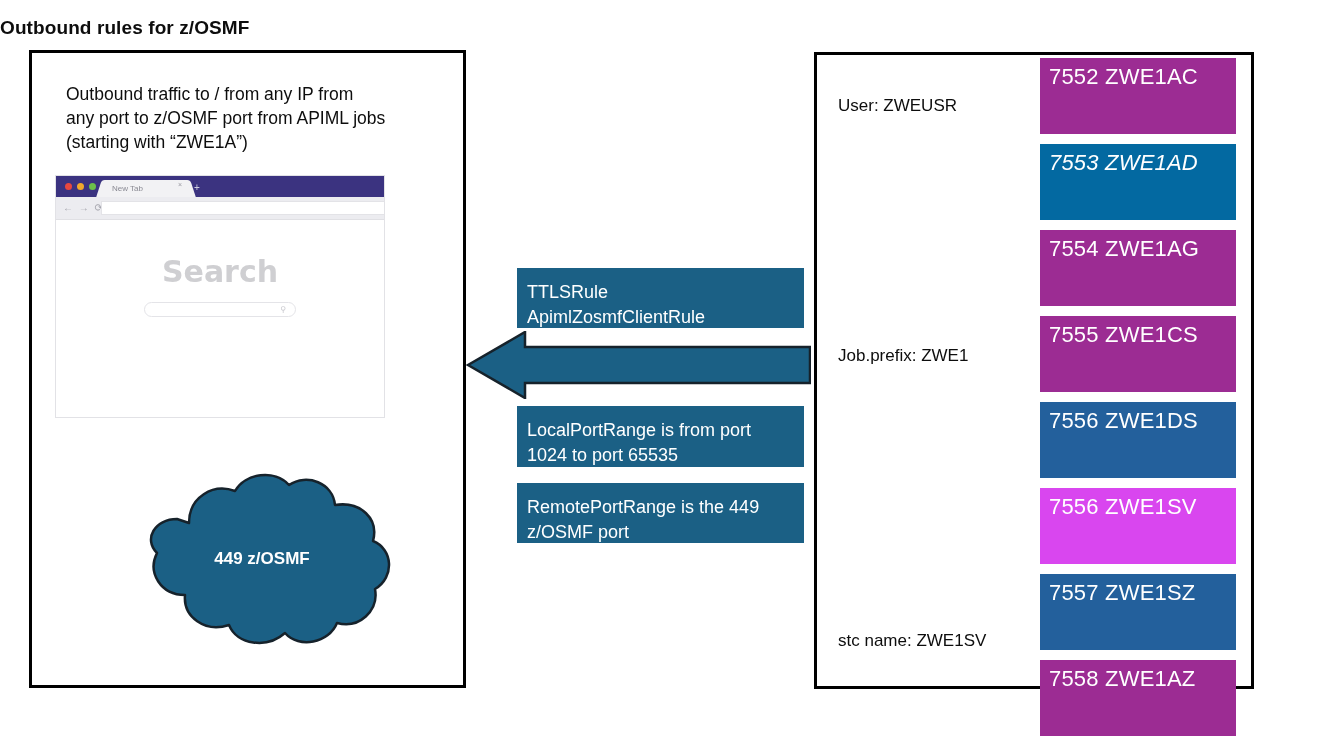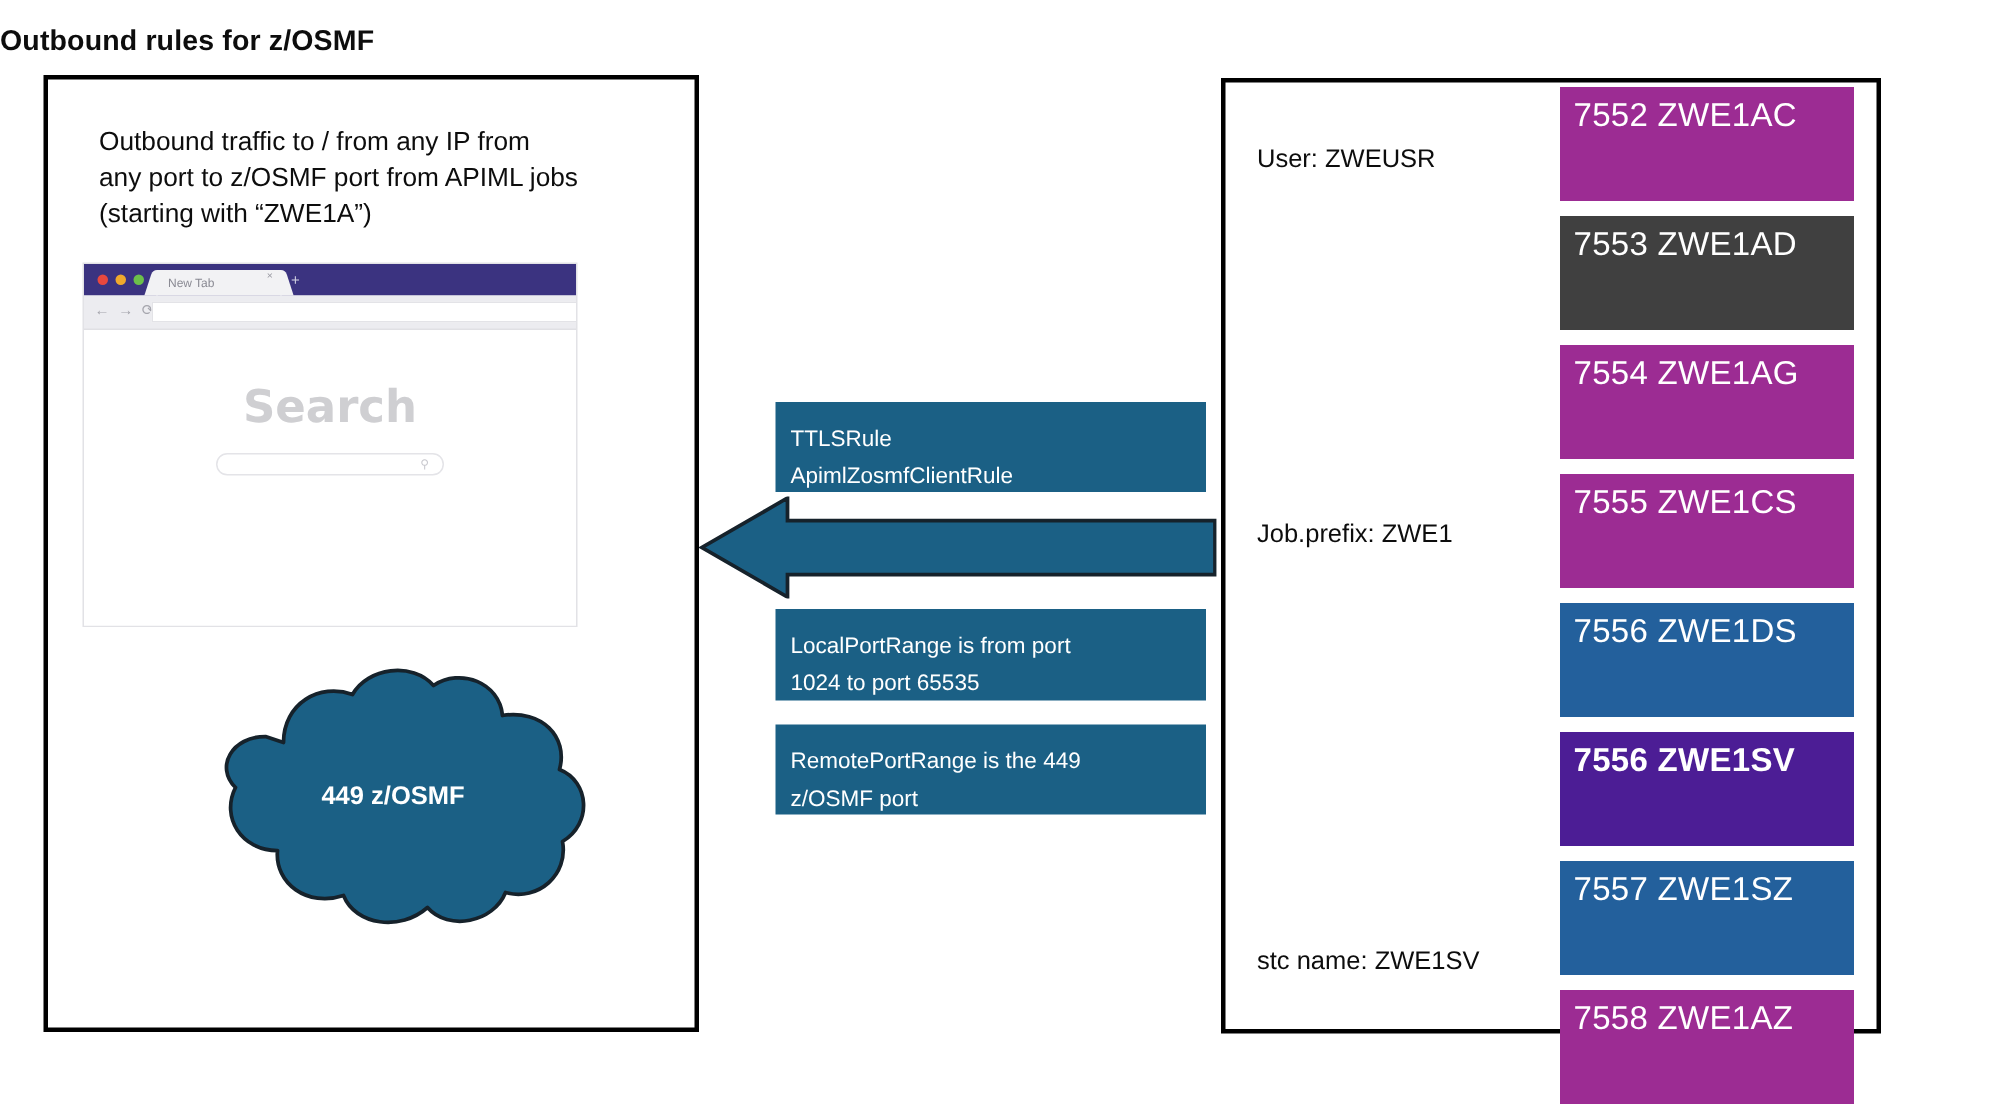--- a/index.html
+++ b/index.html
@@ -208,21 +208,21 @@
     top: 1px;
     font-size: 8px;
     color: #c9c9cf;
     line-height: 12px;
   }
 
   
   .cloud-wrap {
     position: absolute;
     left: 85px;
-    top: 380px;
+    top: 408px;
     width: 290px;
     height: 200px;
   }
   .cloud-label {
     position: absolute;
     left: 0;
     top: 88px;
     width: 100%;
     text-align: center;
     font-size: 17px;
@@ -238,21 +238,21 @@
     top: 331px;
     width: 345px;
     height: 68px;
   }
 
   
   .mid-label {
     position: absolute;
     background: #1b6085;
     color: #ffffff;
-    font-size: 15px;
+    font-size: 18px;
     line-height: 25px;
     padding: 12px 10px 12px 10px;
     box-sizing: border-box;
     white-space: pre-line;
   }
   .mid-label-1 { left: 517px; top: 268px; width: 287px; height: 60px; }
   .mid-label-2 { left: 517px; top: 406px; width: 287px; height: 61px; }
   .mid-label-3 { left: 517px; top: 483px; width: 287px; height: 60px; }
 
   
@@ -354,22 +354,22 @@
 z/OSMF port</div>
 
 <div class="panel panel-right">
 
   <div class="side-label side-label-user">User: ZWEUSR</div>
   <div class="side-label side-label-prefix">Job.prefix: ZWE1</div>
   <div class="side-label side-label-stc">stc name: ZWE1SV</div>
 
   <div class="port-stack" id="port-stack">
       <div class="port-box" style="background: rgb(156, 44, 147);">7552 ZWE1AC</div>
-      <div class="port-box" style="background: #404040;">7553 ZWE1AD</div>
+      <div class="port-box" style="background: #0369a1; font-style: italic;">7553 ZWE1AD</div>
       <div class="port-box" style="background: rgb(156, 44, 147);">7554 ZWE1AG</div>
       <div class="port-box" style="background: rgb(156, 44, 147);">7555 ZWE1CS</div>
       <div class="port-box" style="background: rgb(35, 96, 156);">7556 ZWE1DS</div>
-      <div class="port-box" style="background: #4c1d95; font-weight: bold;">7556 ZWE1SV</div>
+      <div class="port-box" style="background: #d946ef;">7556 ZWE1SV</div>
       <div class="port-box" style="background: rgb(35, 96, 156);">7557 ZWE1SZ</div>
       <div class="port-box" style="background: rgb(156, 44, 147);">7558 ZWE1AZ</div>
     </div>
 
 </div>
 
 </body></html>

